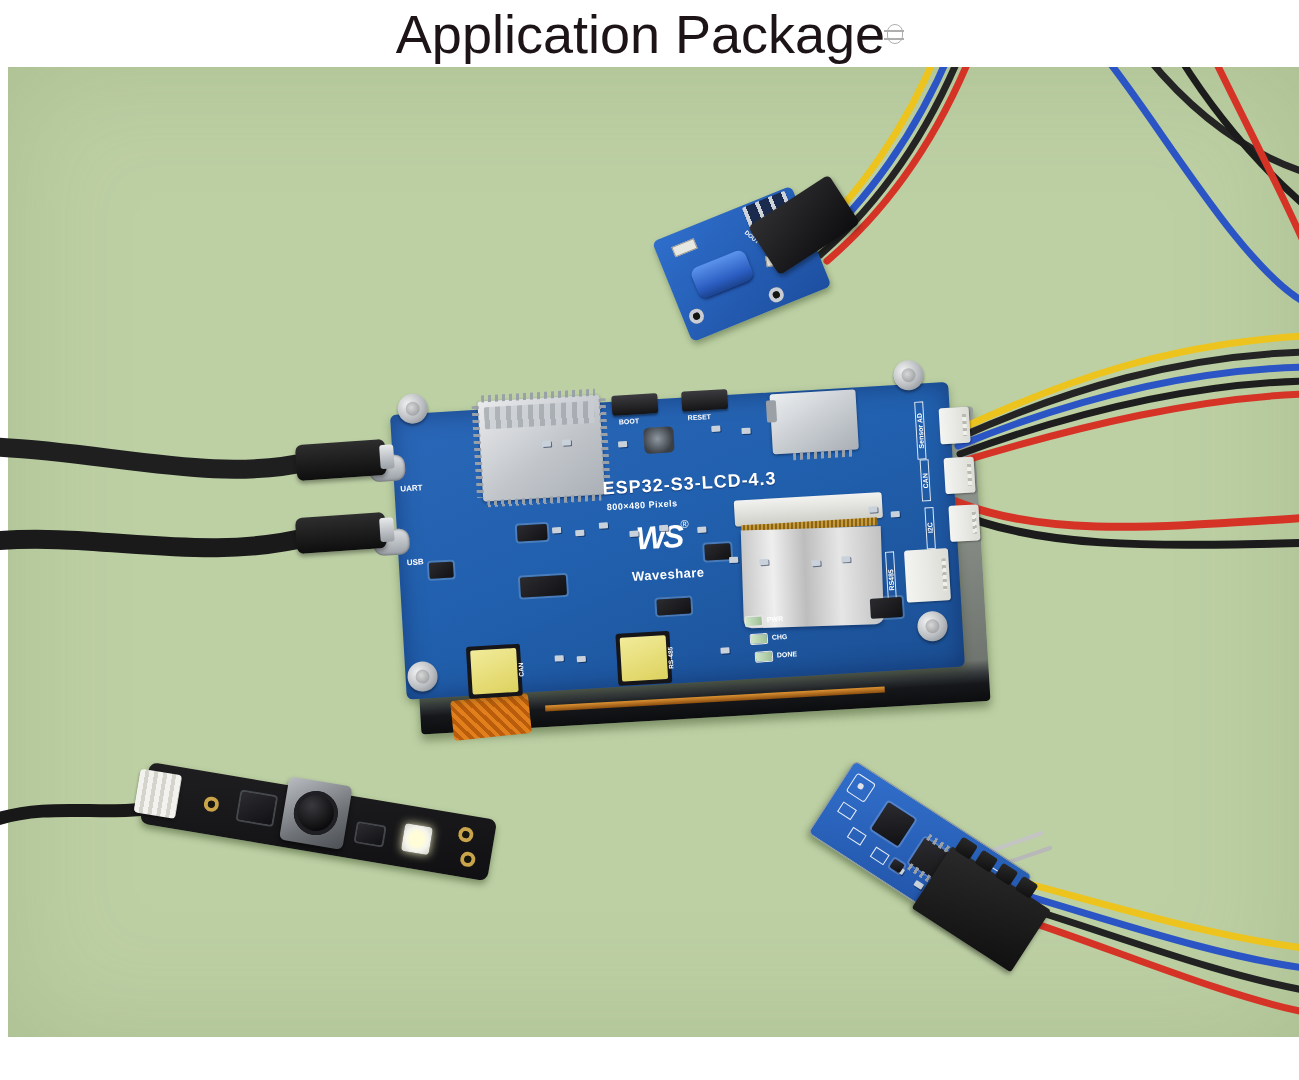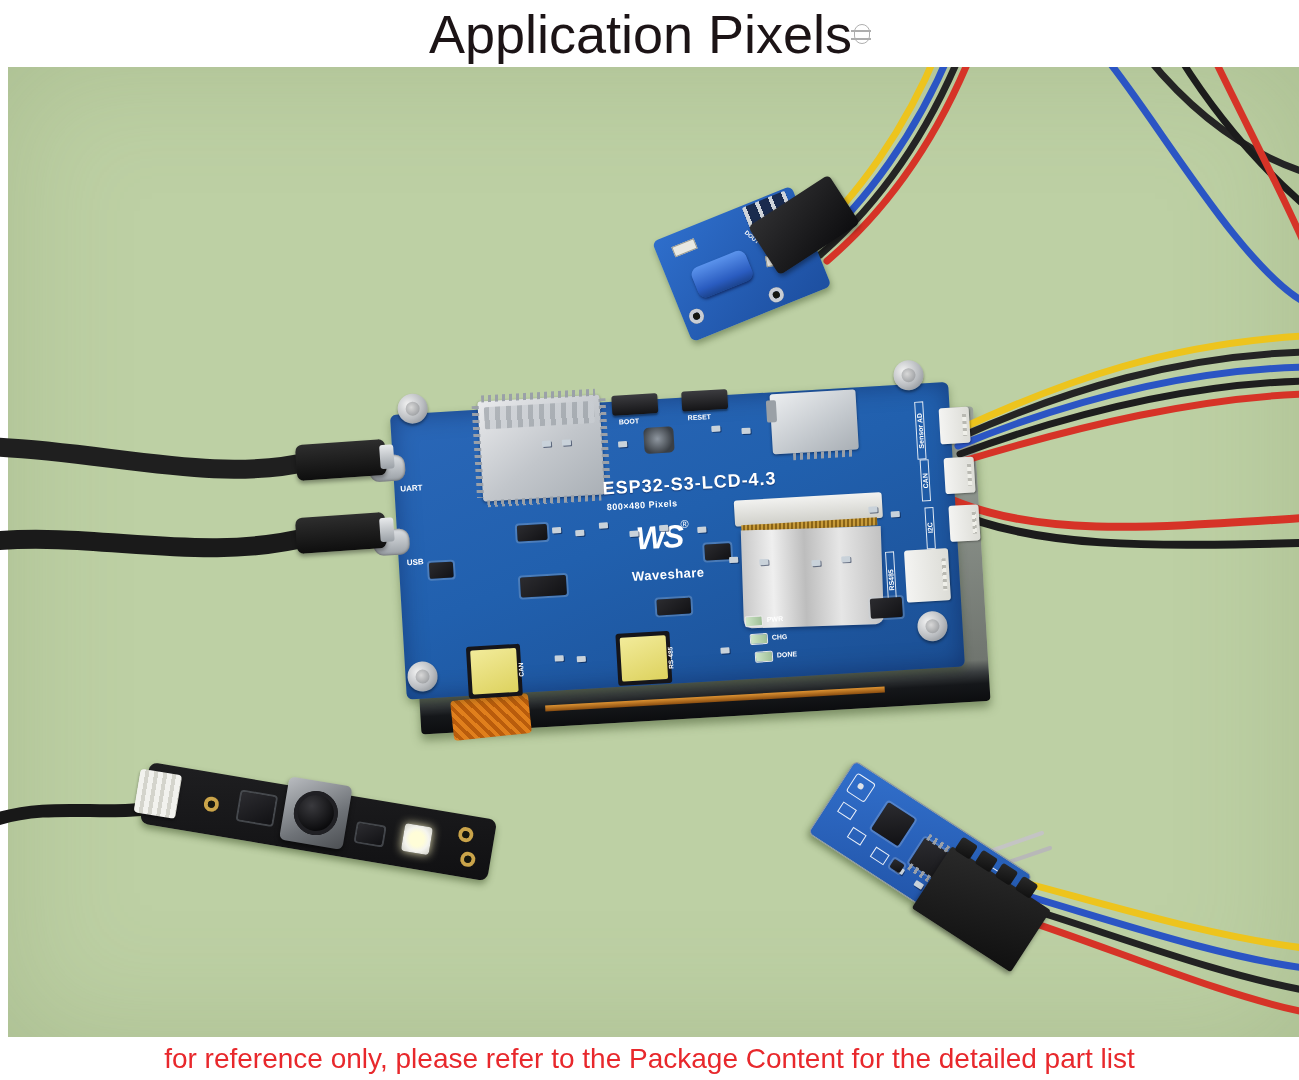--- a/index.html
+++ b/index.html
@@ -290,21 +290,18 @@
   </div>
   <div class="dupont" style="left:952px;top:846px;width:118px;height:74px;
        transform:rotate(33deg);transform-origin:top left;z-index:7;box-shadow:0 3px 5px rgba(0,0,0,.4);">
     <div class="dupont" style="left:4px;top:-14px;width:18px;height:16px;"></div>
     <div class="dupont" style="left:28px;top:-14px;width:18px;height:16px;"></div>
     <div class="dupont" style="left:52px;top:-14px;width:18px;height:16px;"></div>
     <div class="dupont" style="left:76px;top:-14px;width:18px;height:16px;"></div>
   </div>
 
   <div class="header">
-    <span class="title">Application Pixels</span>
+    <span class="title">Application Package</span>
     <span class="cursor-glyph"></span>
   </div>
 
-  <div class="footer">
-    <span class="note">for reference only, please refer to the Package Content for the detailed part list</span>
-  </div>
 
 </div>
 
 </body></html>

